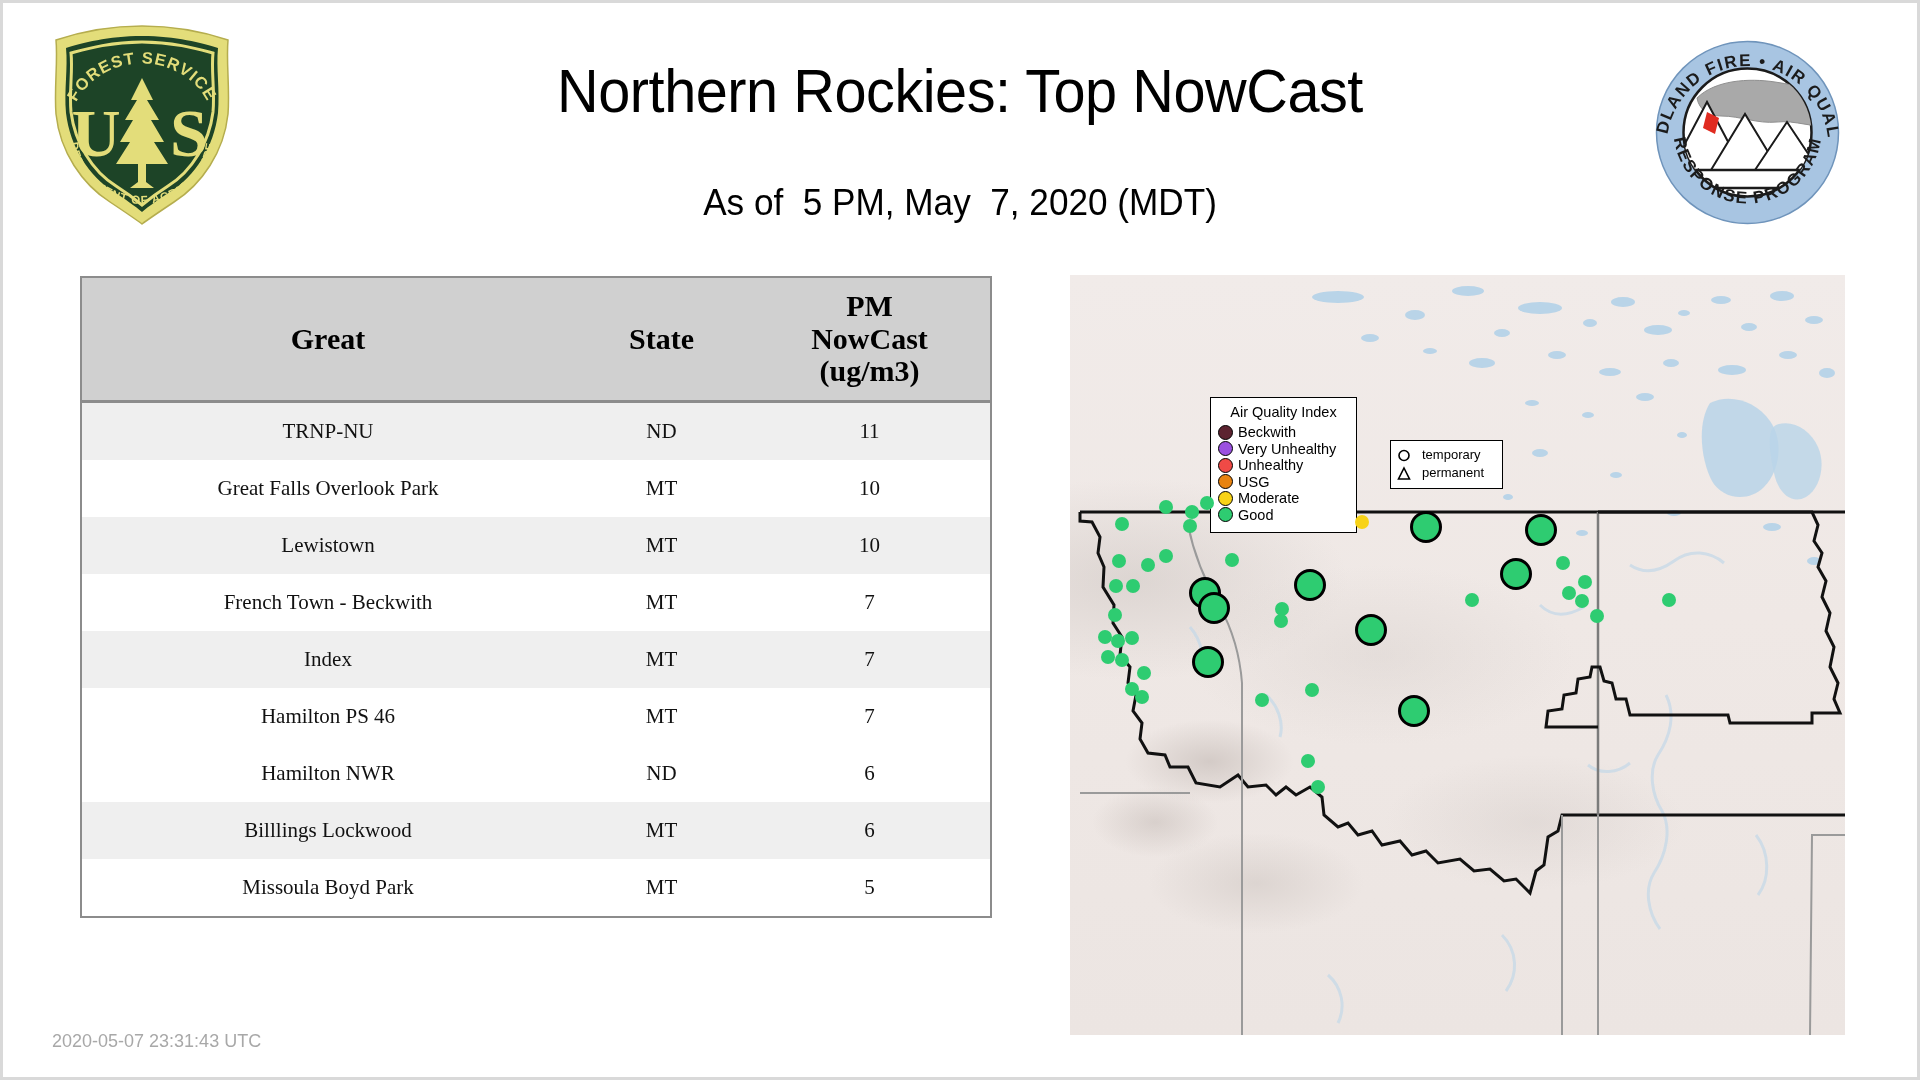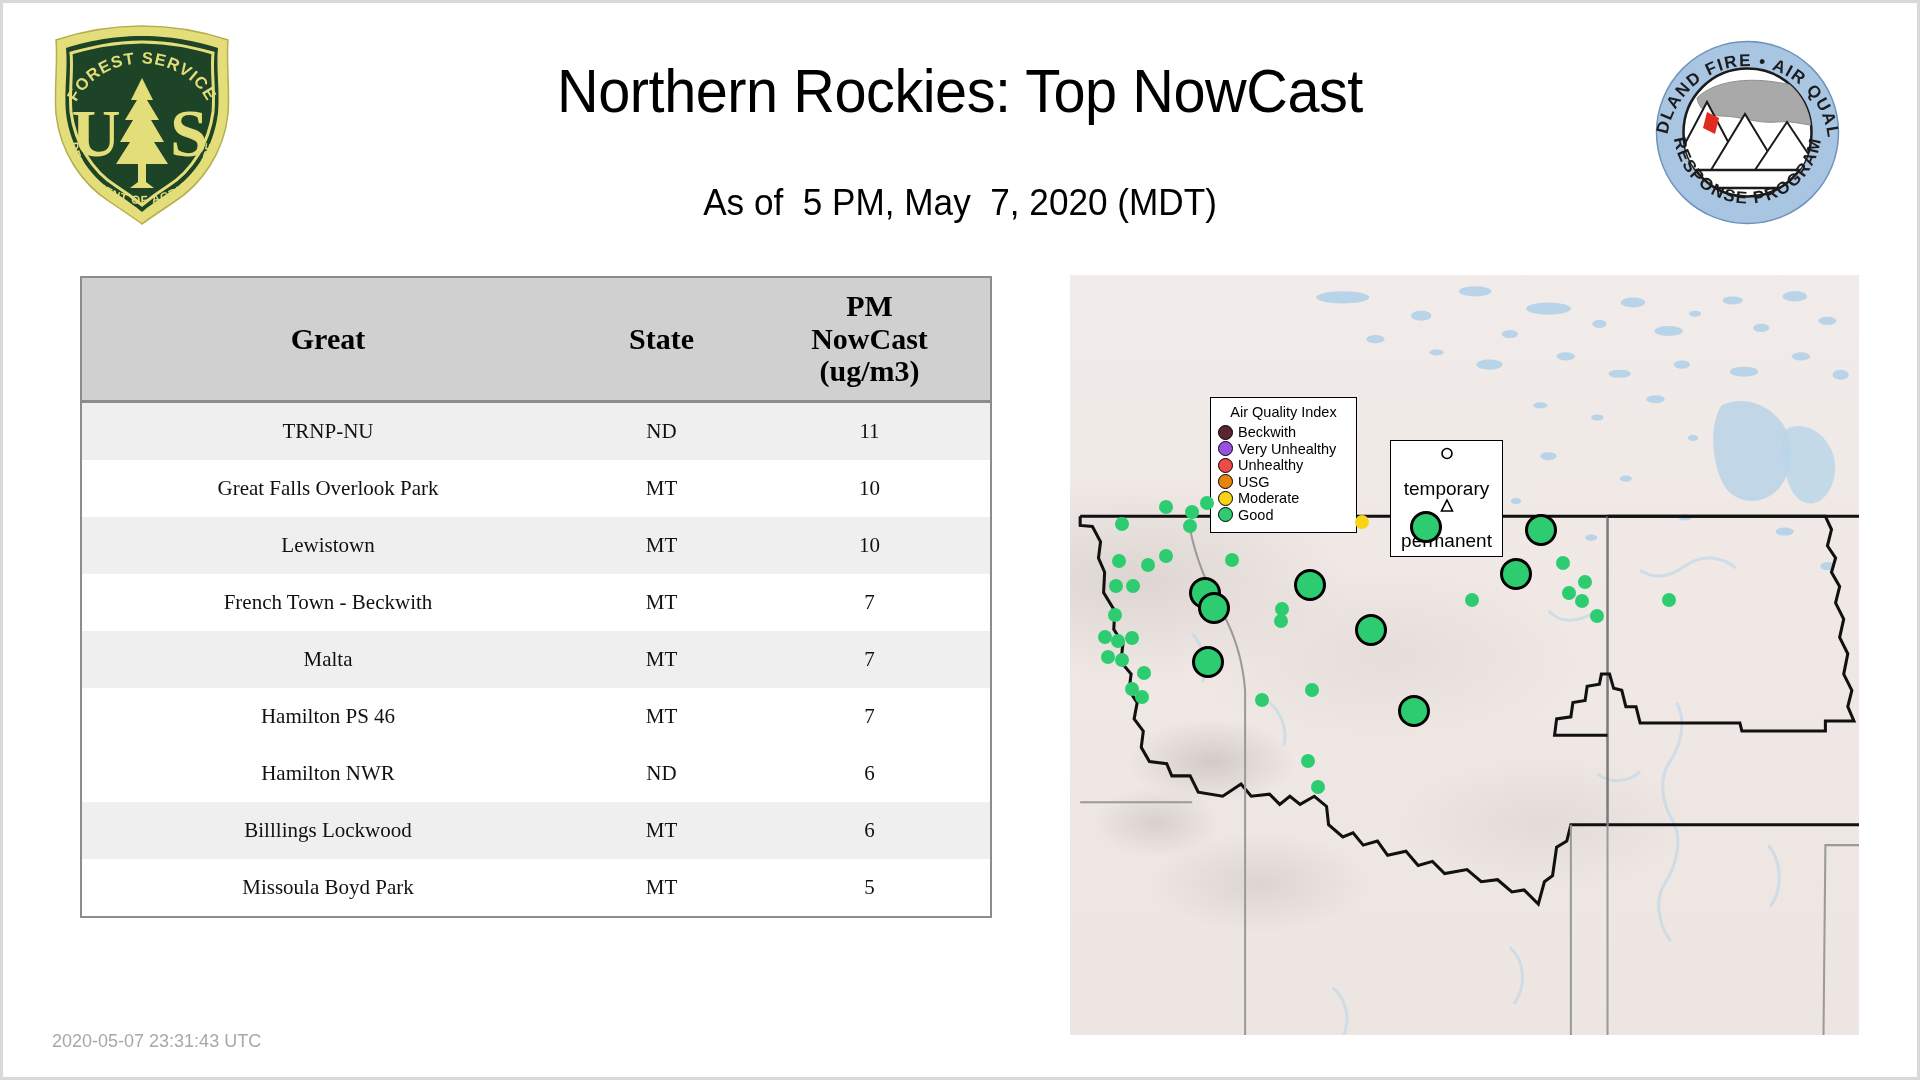--- a/index.html
+++ b/index.html
@@ -110,21 +110,20 @@
   col.c-state { width: 175px; }
   col.c-pm    { width: 242px; }
 
   
   #map-panel {
     position: absolute;
     left: 1070px; top: 275px;
     width: 775px; height: 760px;
     overflow: hidden;
     background: #fdba74;
-    padding-left: 14px;
   }
   #map-terrain {
     position: absolute;
     inset: 0;
     background:
       radial-gradient(ellipse 120px 60px at 18% 64%, rgba(190,180,175,.55), transparent 70%),
       radial-gradient(ellipse 90px 50px at 11% 72%, rgba(190,180,175,.45), transparent 70%),
       radial-gradient(ellipse 150px 70px at 24% 80%, rgba(195,186,181,.4), transparent 72%),
       radial-gradient(ellipse 200px 90px at 60% 72%, rgba(200,192,188,.3), transparent 75%),
       radial-gradient(ellipse 260px 120px at 40% 50%, rgba(205,198,194,.3), transparent 75%),
@@ -166,25 +165,24 @@
     flex: 0 0 auto;
   }
   #shape-legend {
     left: 320px; top: 165px;
     width: 99px;
     padding: 5px 6px 6px 6px;
   }
   #shape-legend .shape-row {
     display: flex;
     align-items: center;
-    gap: 19px;
-    font-size: 19px;
+    gap: 11px;
+    font-size: 13px;
     line-height: 18px;
     white-space: nowrap;
-    flex-direction: column;
   }
   .sym { width: 14px; height: 15px; flex: 0 0 auto; }
 
   
   .mon {
     position: absolute;
     border-radius: 50%;
     transform: translate(-50%, -50%);
   }
   .mon.big   { width: 26px; height: 26px; border: 3px solid #000; }
@@ -328,21 +326,21 @@
           <td>Lewistown</td>
           <td>MT</td>
           <td>10</td>
         </tr>
         <tr class="even">
           <td>French Town - Beckwith</td>
           <td>MT</td>
           <td>7</td>
         </tr>
         <tr class="odd">
-          <td>Malta</td>
+          <td>Index</td>
           <td>MT</td>
           <td>7</td>
         </tr>
         <tr class="even">
           <td>Hamilton PS 46</td>
           <td>MT</td>
           <td>7</td>
         </tr>
         <tr class="even">
           <td>Hamilton NWR</td>

